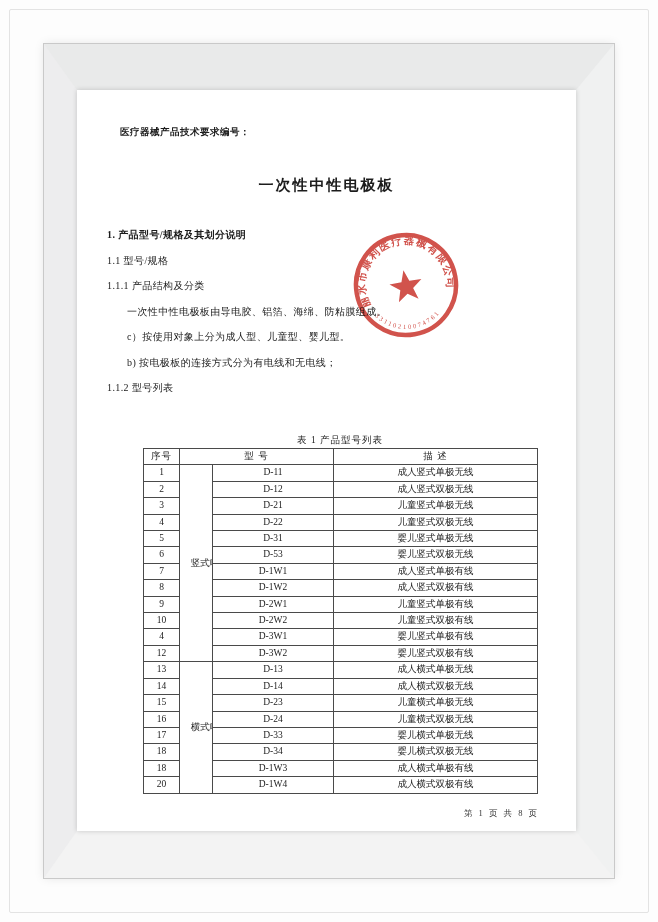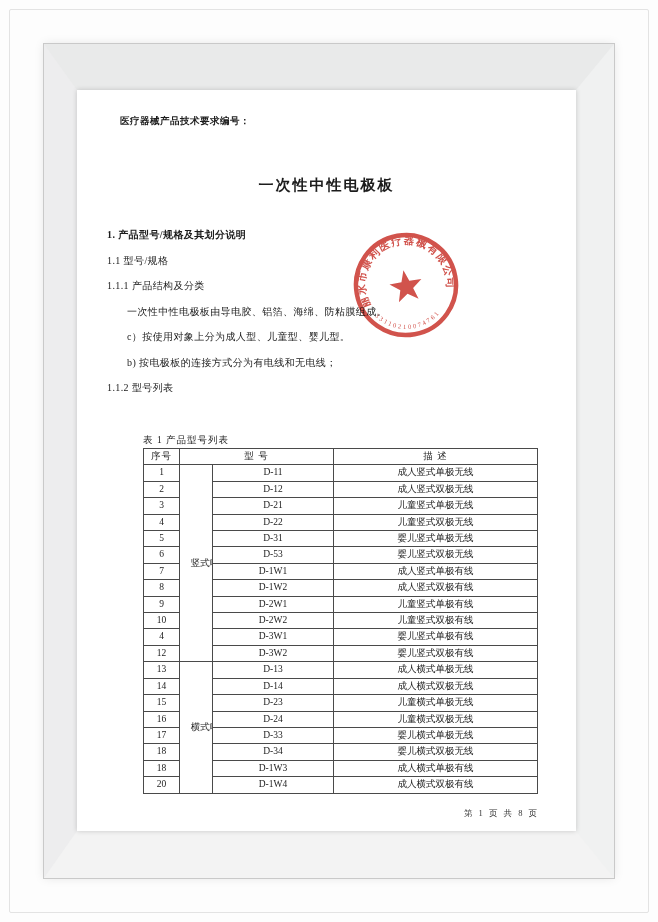--- a/index.html
+++ b/index.html
@@ -9,28 +9,28 @@
   
   .mat{position:absolute;left:44px;top:44px;right:44px;bottom:44px;
        border-style:solid;
        border-width:46px 38px 47px 33px;
        border-color:#e9eaea #f0f1f1 #f3f3f3 #ededee;
        outline:1px solid #c9c9c9;
        box-shadow:0 0 10px rgba(0,0,0,.10);
        background:#ffffff;}
   .page{position:relative;width:100%;height:100%;background:#fff;
         box-shadow:0 0 5px rgba(0,0,0,.18);color:#1c1c1c;}
-  .doc-number{position:absolute;top:25px;left:43px;font-size:9.5px;font-weight:bold;letter-spacing:.5px;}
+  .doc-number{position:absolute;top:36px;left:43px;font-size:9.5px;font-weight:bold;letter-spacing:.5px;}
   .doc-title{position:absolute;top:86px;left:0;right:0;text-align:center;
              font-size:15px;font-weight:bold;letter-spacing:2px;}
   .body-text{position:absolute;top:138px;left:30px;right:36px;font-size:10px;}
   .body-text p{margin:0 0 11.5px 0;line-height:14px;letter-spacing:.4px;}
   .body-text p.b{font-weight:bold;}
   .body-text p.ind{padding-left:20px;}
-  .tbl-caption{position:absolute;top:344px;left:66px;width:394px;
+  .tbl-caption{position:absolute;top:344px;left:66px;width:394px;text-align:center;
                font-size:9.5px;letter-spacing:1px;}
   table.models{position:absolute;top:358px;left:66px;width:394px;border-collapse:collapse;
                table-layout:fixed;font-size:9.5px;}
   table.models th,table.models td{border:1px solid #4a4a4a;text-align:center;
                padding:0;height:15.4px;line-height:15.4px;font-weight:normal;
                overflow:hidden;white-space:nowrap;}
   table.models th{letter-spacing:1px;}
   td.grp{vertical-align:middle;}
   .vtext{width:1.1em;margin:0 auto;word-break:break-all;line-height:16px;font-size:9.5px;}
   .page-footer{position:absolute;right:37px;bottom:11px;font-size:8.5px;letter-spacing:2px;color:#333;}

